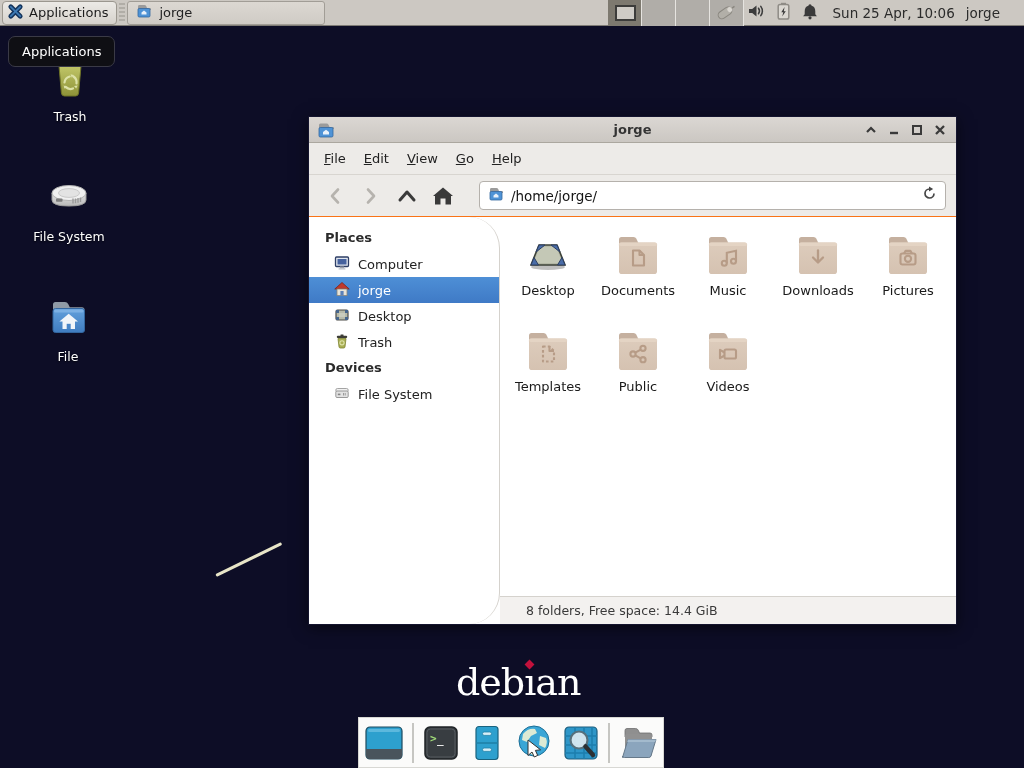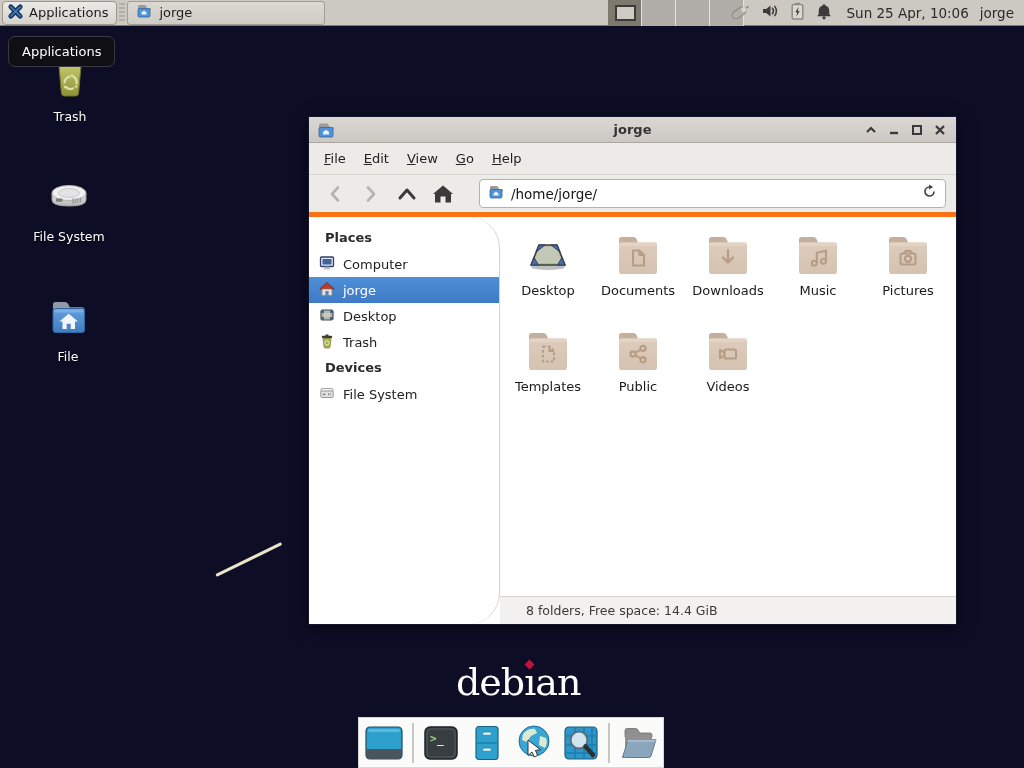--- a/index.html
+++ b/index.html
@@ -15,21 +15,21 @@
   .panel-handle { width:6px; height:20px; margin:0 2px;
                   background:repeating-linear-gradient(#aaa7a0 0 2px, transparent 2px 4px); opacity:.8; }
   .task-btn { display:flex; align-items:center; gap:7px; width:198px; height:24px; padding:0 8px;
               background:linear-gradient(#dcd8d2,#cfcbc5); border:1px solid #a19d96; border-radius:3px;
               font-size:13px; color:#222; }
   .pager { position:absolute; left:608px; top:0; height:26px; display:flex; }
   .pager .ws { width:34px; height:26px; background:#b0ada8; border-right:1px solid #e6e4e0; position:relative; }
   .pager .ws.active { background:#7d796f; }
   .pager .ws .win-rect { position:absolute; left:7px; top:5px; width:21px; height:16px;
                          background:#cfccc6; border:2px solid #3c3c3a; }
-  .tray { position:absolute; right:0; top:0; height:26px; display:flex; align-items:center; gap:11px; padding-right:10px; }
+  .tray { position:absolute; right:0; top:0; height:26px; display:flex; align-items:center; gap:11px; padding-right:24px; }
   .tray .txt { font-size:13.5px; color:#2b2b2b; }
   .tray .clock { margin-left:4px; }
 
   
   .tooltip { position:absolute; left:8px; top:36px; z-index:50; background:#0f0f14; color:#fff;
              border:1px solid #3a3a46; border-radius:7px; padding:7px 13px; font-size:13px; }
 
   
   .dicon { position:absolute; width:120px; text-align:center; z-index:5; }
   .dicon .glyph { display:block; margin:0 auto; }
@@ -58,31 +58,31 @@
   .titlebar .ticon { position:absolute; left:8px; top:4px; }
   .titlebar .title { flex:1; text-align:center; font-size:13px; font-weight:bold; color:#333; }
   .tb-btns { position:absolute; right:10px; top:0; height:26px; display:flex; align-items:center; gap:11px; }
   .tb-btns svg { display:block; }
 
   .menubar { height:32px; background:#edebe8; border-bottom:1px solid #d8d5d0; display:flex;
              align-items:center; padding-left:8px; gap:4px; flex:none; }
   .menu-item { display:inline-block; padding:3px 7px; font-size:13px; color:#222; }
   .menu-item::first-letter { text-decoration:underline; }
 
-  .toolbar { height:42px; background:#edebe8; border-bottom:5px solid #f97316; display:flex;
+  .toolbar { height:42px; background:#edebe8; border-bottom:1px solid #f97316; display:flex;
              align-items:center; padding:0 10px; gap:4px; flex:none; }
   .nav-btn { width:32px; height:30px; display:flex; align-items:center; justify-content:center; border-radius:3px; }
   .pathbar { margin-left:16px; flex:1; height:29px; background:#fff; border:1px solid #b5b1ac; border-radius:4px;
              display:flex; align-items:center; padding:0 8px; gap:7px; }
   .pathbar .ptext { flex:1; font-size:13.5px; color:#141414; }
 
   .body { flex:1; display:flex; min-height:0; }
   .sidebar { width:191px; background:#fff; border-right:1px solid #d5d2cd; padding-top:8px; flex:none;border-radius:31px; }
   .side-header { height:26px; line-height:26px; padding-left:16px; font-size:13px; font-weight:bold; color:#2b2b2b; }
-  .side-row { height:26px; display:flex; align-items:center; gap:8px; padding-left:10px; font-size:13px; color:#222; }
+  .side-row { height:26px; display:flex; align-items:center; gap:8px; padding-left:25px; font-size:13px; color:#222; }
   .side-row.selected { background:linear-gradient(#4e8fd6,#3f7ac6); color:#fff; }
 
   .main { flex:1; position:relative; background:#fff; min-width:0; }
   .filegrid { position:absolute; left:3px; top:13px; width:460px; display:flex; flex-wrap:wrap; }
   .fcell { width:90px; height:96px; text-align:center; }
   .fcell svg { display:block; margin:0 auto; }
   .fcell .flbl { margin-top:5px; font-size:13px; color:#1a1a1a; }
   .statusbar { position:absolute; left:0; right:0; bottom:0; height:28px; background:#f3f1ef;
                border-top:1px solid #d5d2cd; display:flex; align-items:center; padding-left:26px;
                font-size:12.5px; color:#3a3a3a; }
@@ -415,38 +415,38 @@
               <path d="M19 20.5 h6.5 l4.5 4.5 v10.5 h-11 z"></path>
               <path d="M25.5 20.5 v4.5 h4.5"></path>
             </g>
           </svg>
           <div class="flbl">Documents</div>
         </div>
 
         <div class="fcell">
           <svg width="48" height="48" viewBox="0 0 48 48">
             <use href="#tanfolder"></use>
-            <g fill="none" stroke="#b79c87" stroke-width="2.3" stroke-linecap="round" stroke-linejoin="round">
-              <line x1="24" y1="20.5" x2="24" y2="32"></line>
-              <polyline points="19,27.5 24,32.5 29,27.5"></polyline>
-            </g>
-          </svg>
-          <div class="flbl">Downloads</div>
-        </div>
-
-        <div class="fcell">
-          <svg width="48" height="48" viewBox="0 0 48 48">
-            <use href="#tanfolder"></use>
             <g fill="none" stroke="#b79c87" stroke-width="2.1">
               <circle cx="20.3" cy="33.2" r="2.5"></circle>
               <circle cx="29.5" cy="31.2" r="2.5"></circle>
               <path d="M22.8 33.2 V22.8 L32 20.8 V31.2"></path>
             </g>
           </svg>
           <div class="flbl">Music</div>
+        </div>
+
+        <div class="fcell">
+          <svg width="48" height="48" viewBox="0 0 48 48">
+            <use href="#tanfolder"></use>
+            <g fill="none" stroke="#b79c87" stroke-width="2.3" stroke-linecap="round" stroke-linejoin="round">
+              <line x1="24" y1="20.5" x2="24" y2="32"></line>
+              <polyline points="19,27.5 24,32.5 29,27.5"></polyline>
+            </g>
+          </svg>
+          <div class="flbl">Downloads</div>
         </div>
 
         <div class="fcell">
           <svg width="48" height="48" viewBox="0 0 48 48">
             <use href="#tanfolder"></use>
             <g fill="none" stroke="#b79c87" stroke-width="2.1" stroke-linejoin="round">
               <rect x="16.5" y="23.5" width="15" height="11" rx="2"></rect>
               <circle cx="24" cy="28.8" r="3.1"></circle>
               <path d="M20 23.5 l1.6-2.6 h4.8 l1.6 2.6"></path>
             </g>

